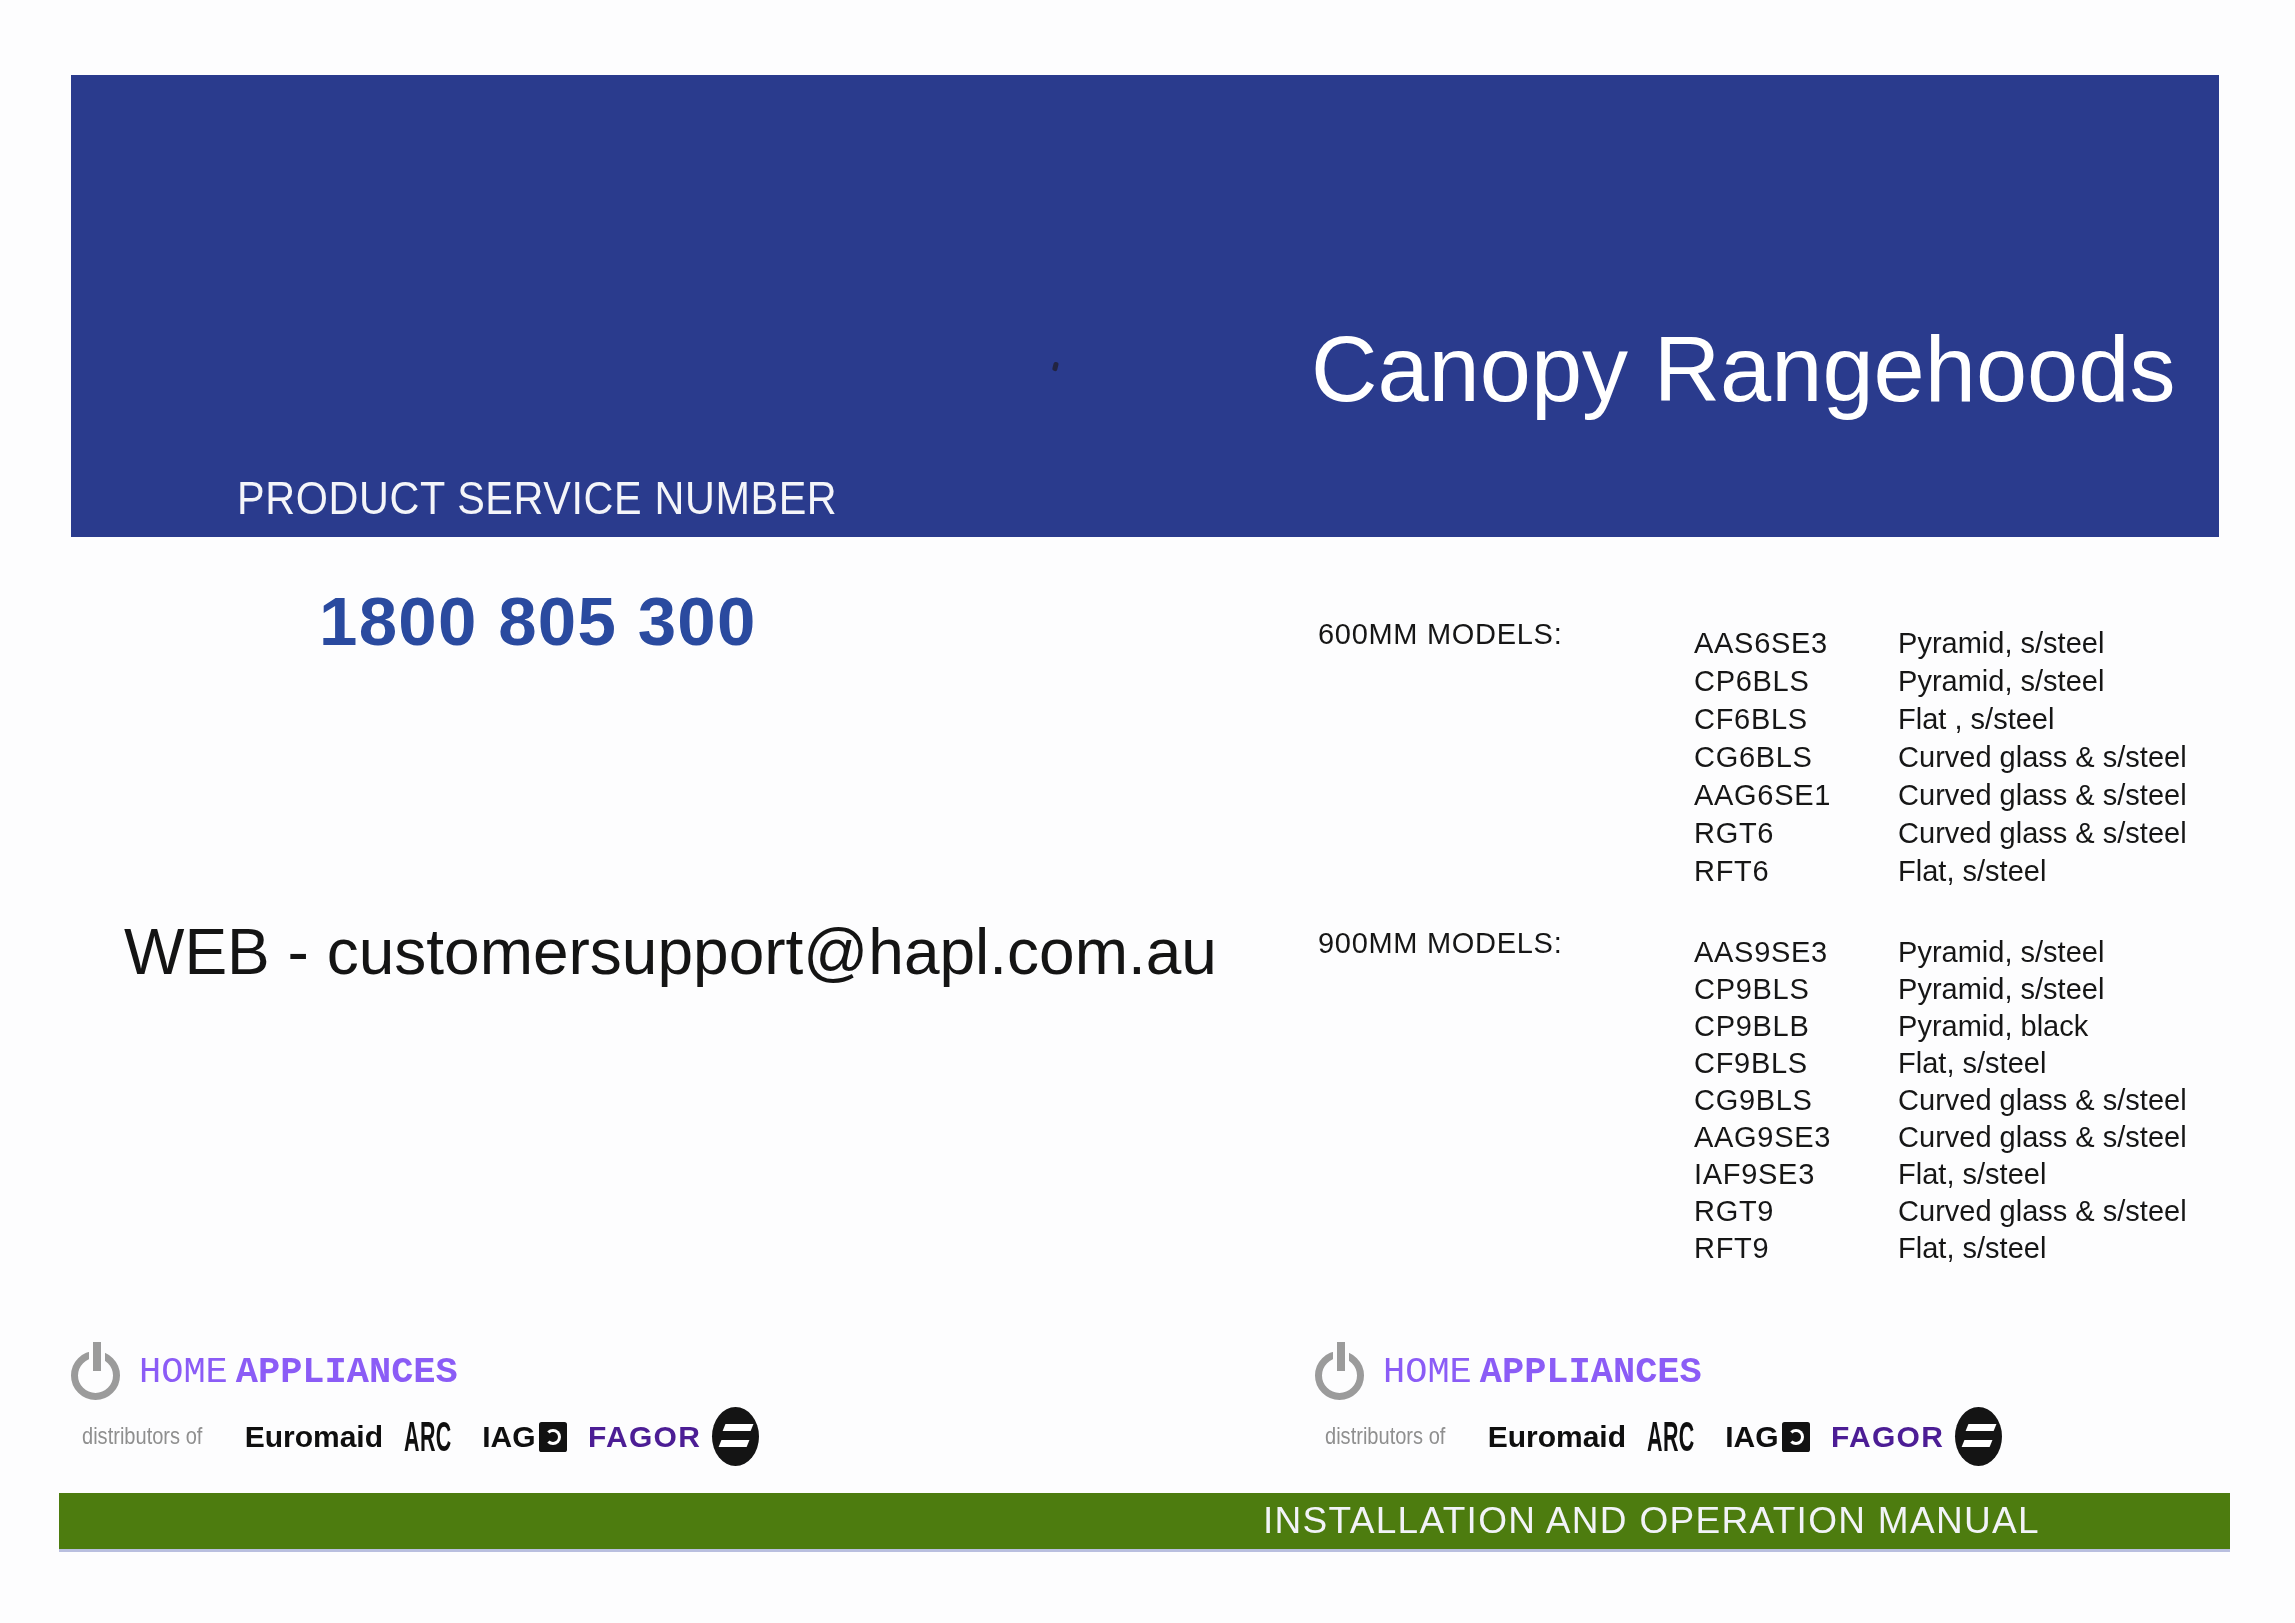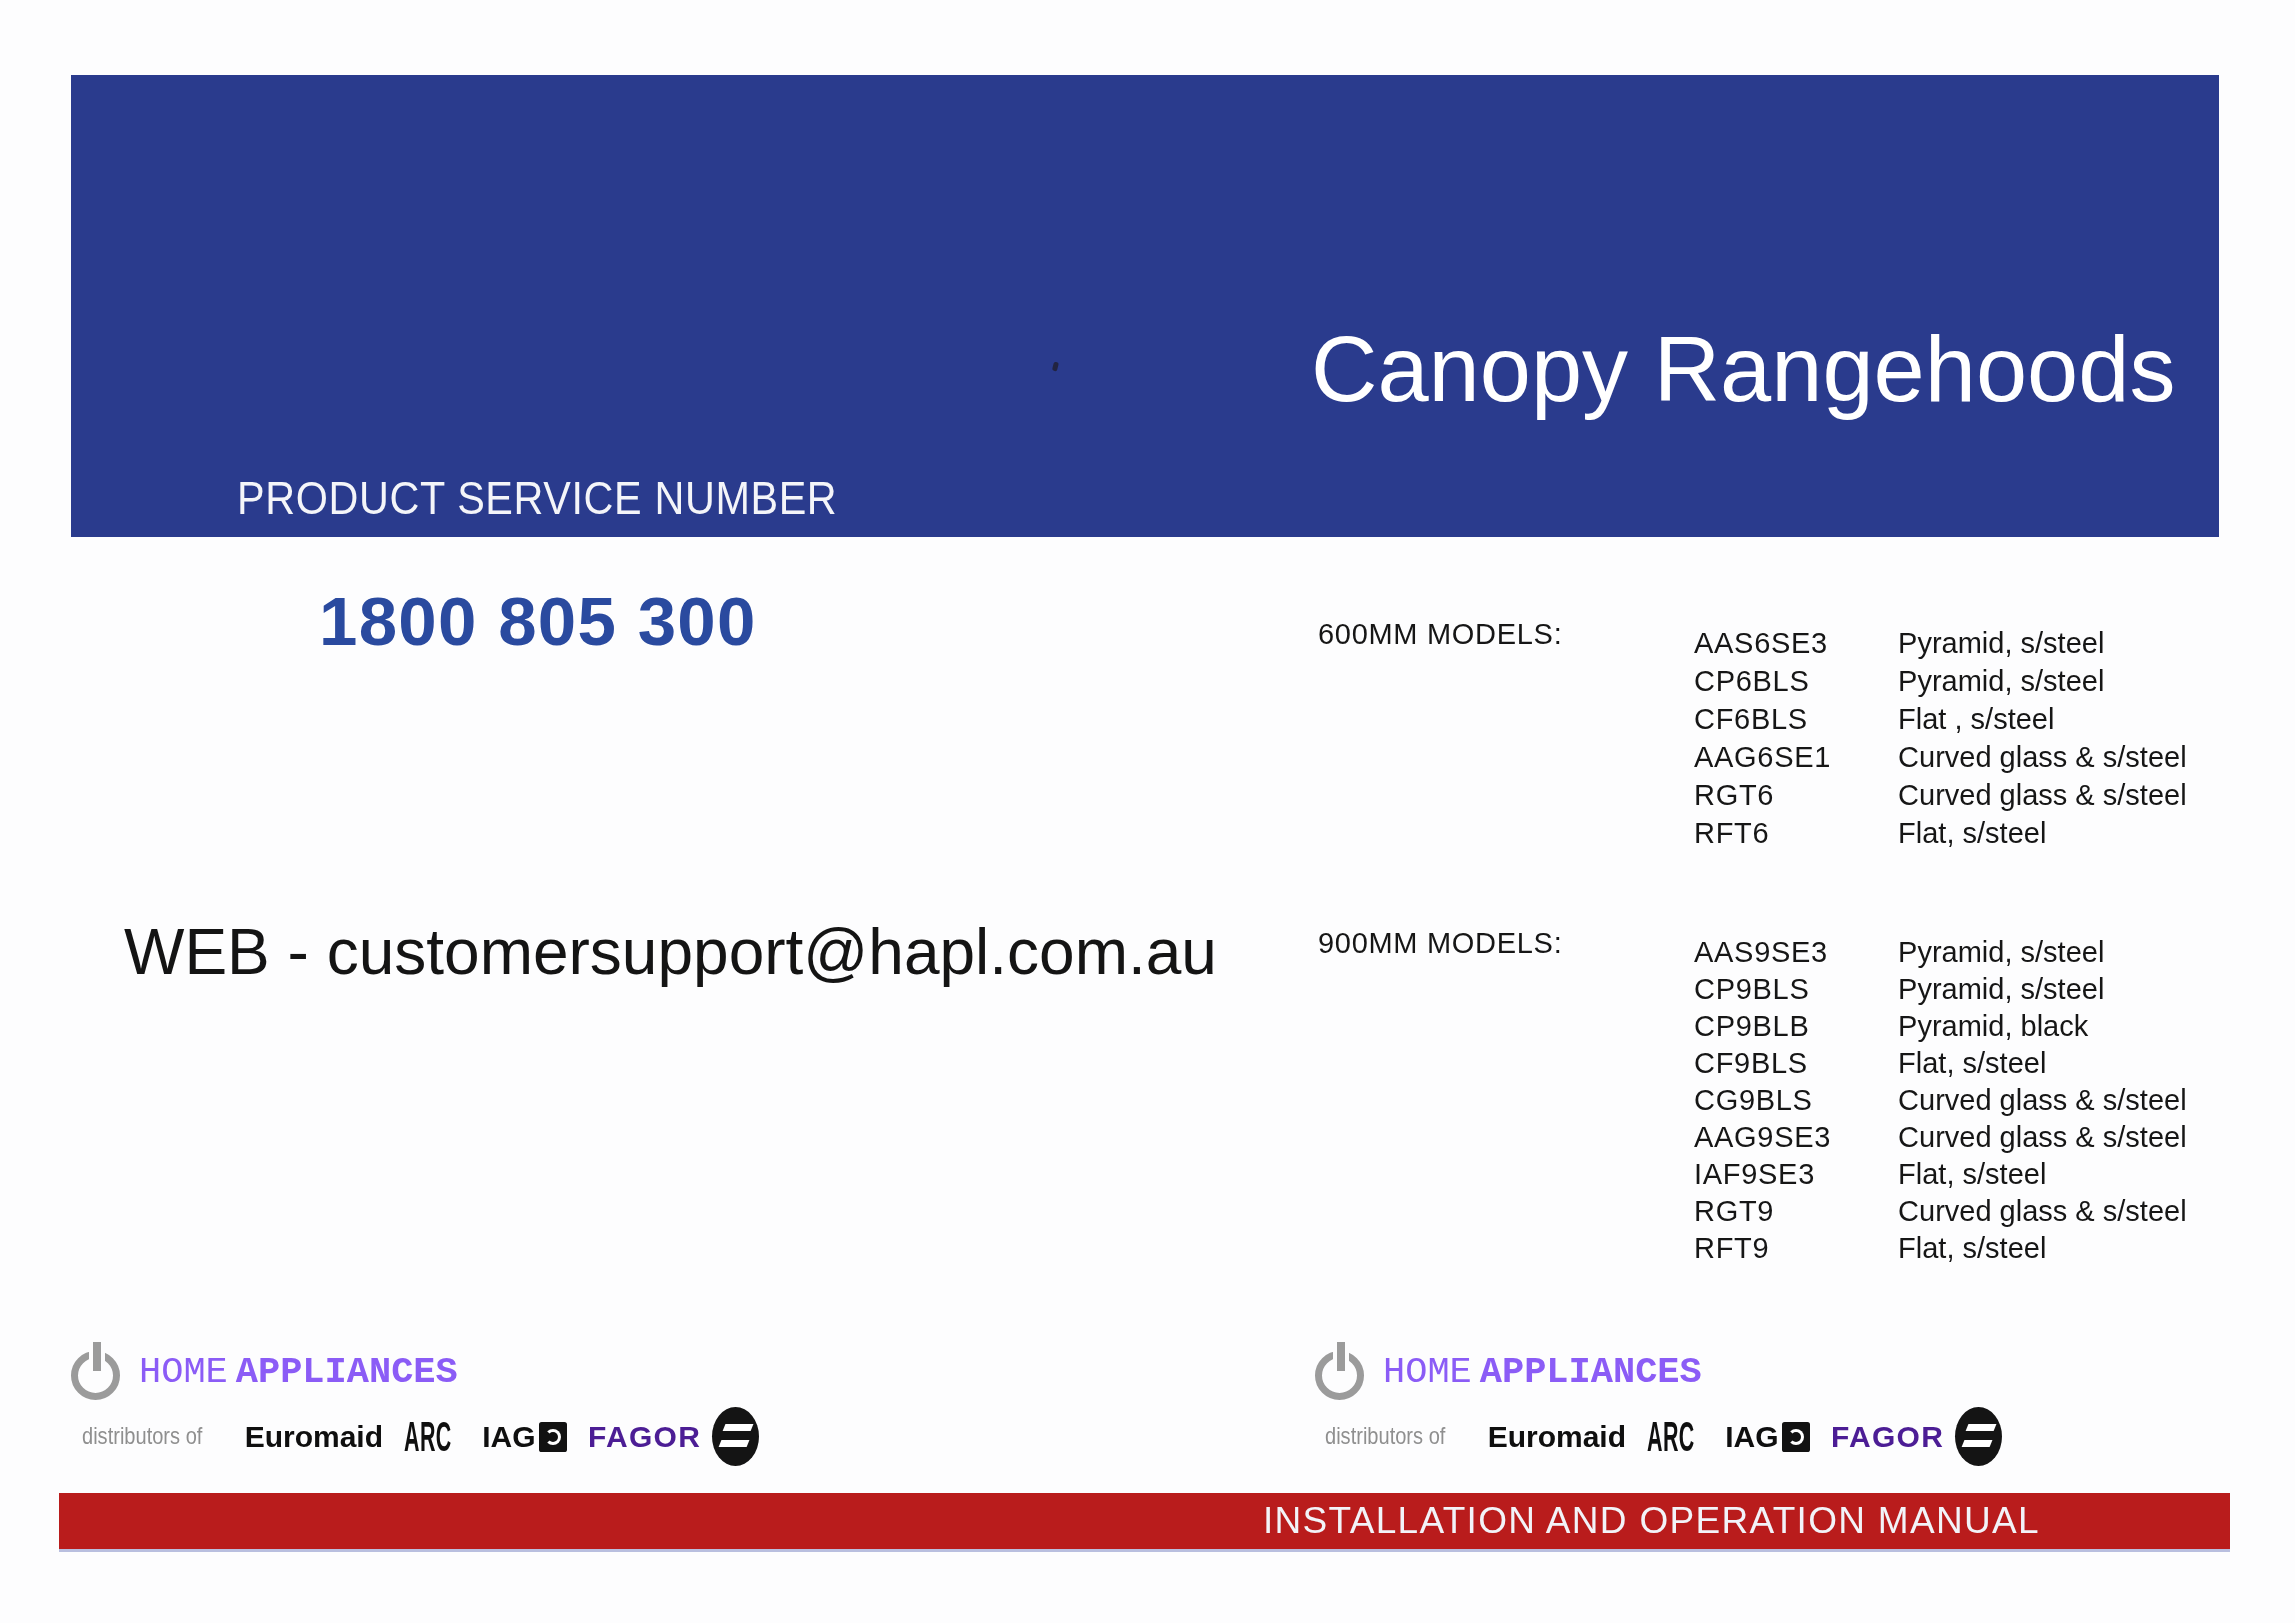--- a/index.html
+++ b/index.html
@@ -47,21 +47,21 @@
   .p-iag{display:flex;align-items:center;gap:3.9px;font-size:30px;font-weight:700;color:#0f0f0f;}
   .iag-badge{position:relative;display:inline-block;width:27.5px;height:30px;background:#121212;border-radius:2.6px;}
   .iag-badge i{position:absolute;left:5.2px;top:7.2px;width:10.5px;height:10.5px;border:3.3px solid #fff;border-radius:50%;border-left-color:transparent;}
   .p-fagor{display:flex;align-items:center;gap:10.5px;font-size:30px;font-weight:700;color:#4c1d95;letter-spacing:1.3px;}
   .fagor-badge{position:relative;display:inline-block;width:47px;height:59px;background:#141414;border-radius:50%;}
   .fagor-badge i{position:absolute;left:9.8px;width:27.5px;height:7.2px;background:#fff;transform:skewX(-22deg);}
   .fagor-badge i.b1{top:17px;left:12.4px;}
   .fagor-badge i.b2{top:33px;left:8.5px;}
   
   .footer-bar{
-    position:absolute;left:59px;top:1493px;width:2171px;height:56px;background:#b91c1c;
+    position:absolute;left:59px;top:1493px;width:2171px;height:56px;background:#4d7c0f;
     border-bottom:3.9px solid #b9bfdf;display:flex;align-items:center;
   }
   .footer-label{margin-left:1204px;color:#f2f3f8;font-size:37px;letter-spacing:1.3px;white-space:nowrap;}
 </style>
 </head>
 <body>
 
 <div class="page">
 
   <div class="banner">
@@ -82,20 +82,24 @@
         <span class="code">AAS6SE3</span>
         <span class="desc">Pyramid, s/steel</span>
       </div>
       <div class="mrow">
         <span class="code">CP6BLS</span>
         <span class="desc">Pyramid, s/steel</span>
       </div>
       <div class="mrow">
         <span class="code">CF6BLS</span>
         <span class="desc">Flat , s/steel</span>
+      </div>
+      <div class="mrow">
+        <span class="code">CG6BLS</span>
+        <span class="desc">Curved glass &amp; s/steel</span>
       </div>
       <div class="mrow">
         <span class="code">AAG6SE1</span>
         <span class="desc">Curved glass &amp; s/steel</span>
       </div>
       <div class="mrow">
         <span class="code">RGT6</span>
         <span class="desc">Curved glass &amp; s/steel</span>
       </div>
       <div class="mrow">

